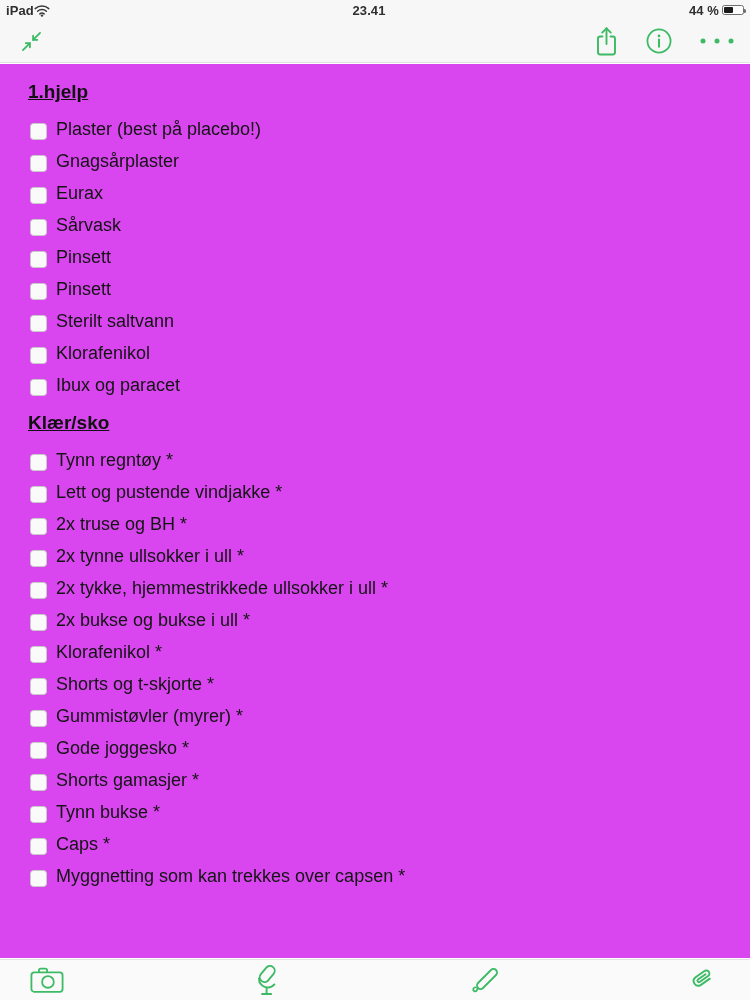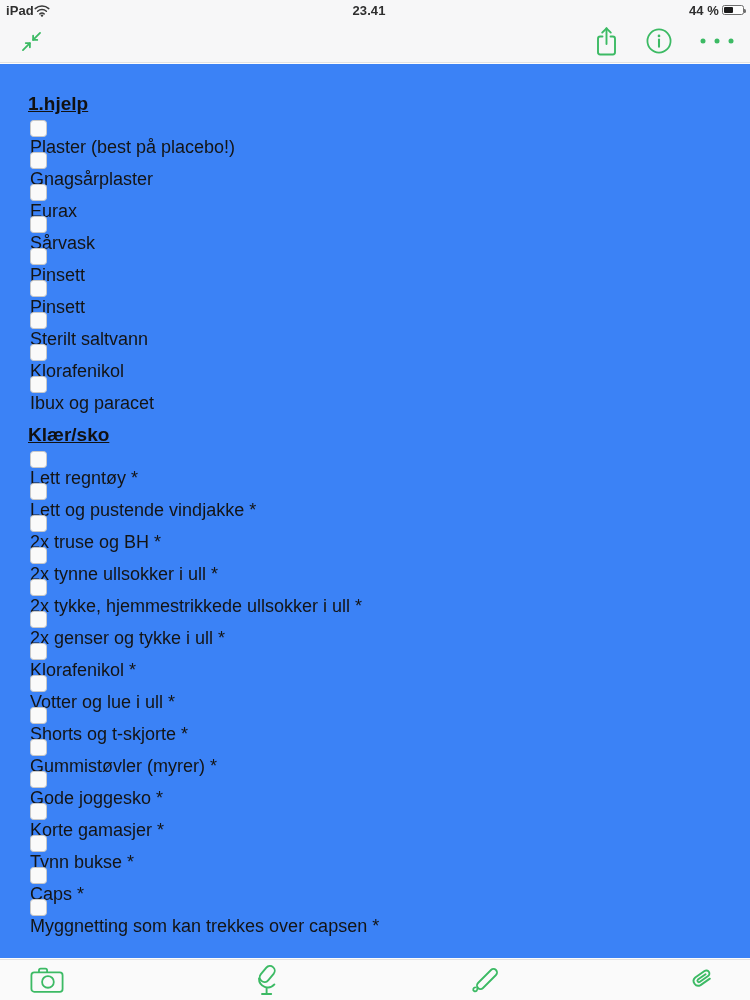--- a/index.html
+++ b/index.html
@@ -29,27 +29,27 @@
     position:absolute;top:20px;left:0;right:0;height:43px;
     background:#f7f7f8;border-bottom:1px solid #e2e2e2;
     display:flex;align-items:center;justify-content:space-between;
     padding:0 14px 0 18px;box-sizing:border-box;
   }
   .tb-right{display:flex;align-items:center;gap:25px;}
   .icon-btn{display:flex;align-items:center;justify-content:center;cursor:pointer;background:none;border:none;padding:0;}
   
   .content{
     position:absolute;top:64px;bottom:42px;left:0;right:0;
-    background:#3b82f6;padding:24px 16px 0 30px;box-sizing:border-box;overflow:hidden;
+    background:#d946ef;padding:12px 16px 0 30px;box-sizing:border-box;overflow:hidden;
   }
   .section-title{
     font-size:19px;font-weight:bold;text-decoration:underline;
     color:#111;height:32px;line-height:32px;margin-left:-2px;
   }
-  .check-row{height:32px;display:flex;align-items:flex-start;flex-direction:column;}
+  .check-row{height:32px;display:flex;align-items:flex-end;}
   .checkbox{
     width:17px;height:17px;flex:none;box-sizing:border-box;
     border:1px solid #c8c8c8;border-radius:3.5px;background:#fafafa;
     margin-right:9px;
   }
   .item-text{font-size:18px;color:#141414;white-space:nowrap;}
   .section + .section{margin-top:11px;}
   
   .bottom-toolbar{
     position:absolute;bottom:0;left:0;right:0;height:41px;
@@ -159,65 +159,61 @@
       </div>
       <div class="check-row">
         <span class="checkbox"></span>
         <span class="item-text">Ibux og paracet</span>
       </div>
     </div>
     <div class="section">
       <div class="section-title">Klær/sko</div>
       <div class="check-row">
         <span class="checkbox"></span>
-        <span class="item-text">Lett regntøy *</span>
+        <span class="item-text">Tynn regntøy *</span>
       </div>
       <div class="check-row">
         <span class="checkbox"></span>
         <span class="item-text">Lett og pustende vindjakke *</span>
       </div>
       <div class="check-row">
         <span class="checkbox"></span>
         <span class="item-text">2x truse og BH *</span>
       </div>
       <div class="check-row">
         <span class="checkbox"></span>
         <span class="item-text">2x tynne ullsokker i ull *</span>
       </div>
       <div class="check-row">
         <span class="checkbox"></span>
         <span class="item-text">2x tykke, hjemmestrikkede ullsokker i ull *</span>
       </div>
       <div class="check-row">
         <span class="checkbox"></span>
-        <span class="item-text">2x genser og tykke i ull *</span>
+        <span class="item-text">2x bukse og bukse i ull *</span>
       </div>
       <div class="check-row">
         <span class="checkbox"></span>
         <span class="item-text">Klorafenikol *</span>
       </div>
       <div class="check-row">
         <span class="checkbox"></span>
-        <span class="item-text">Votter og lue i ull *</span>
-      </div>
-      <div class="check-row">
-        <span class="checkbox"></span>
         <span class="item-text">Shorts og t-skjorte *</span>
       </div>
       <div class="check-row">
         <span class="checkbox"></span>
         <span class="item-text">Gummistøvler (myrer) *</span>
       </div>
       <div class="check-row">
         <span class="checkbox"></span>
         <span class="item-text">Gode joggesko *</span>
       </div>
       <div class="check-row">
         <span class="checkbox"></span>
-        <span class="item-text">Korte gamasjer *</span>
+        <span class="item-text">Shorts gamasjer *</span>
       </div>
       <div class="check-row">
         <span class="checkbox"></span>
         <span class="item-text">Tynn bukse *</span>
       </div>
       <div class="check-row">
         <span class="checkbox"></span>
         <span class="item-text">Caps *</span>
       </div>
       <div class="check-row">

